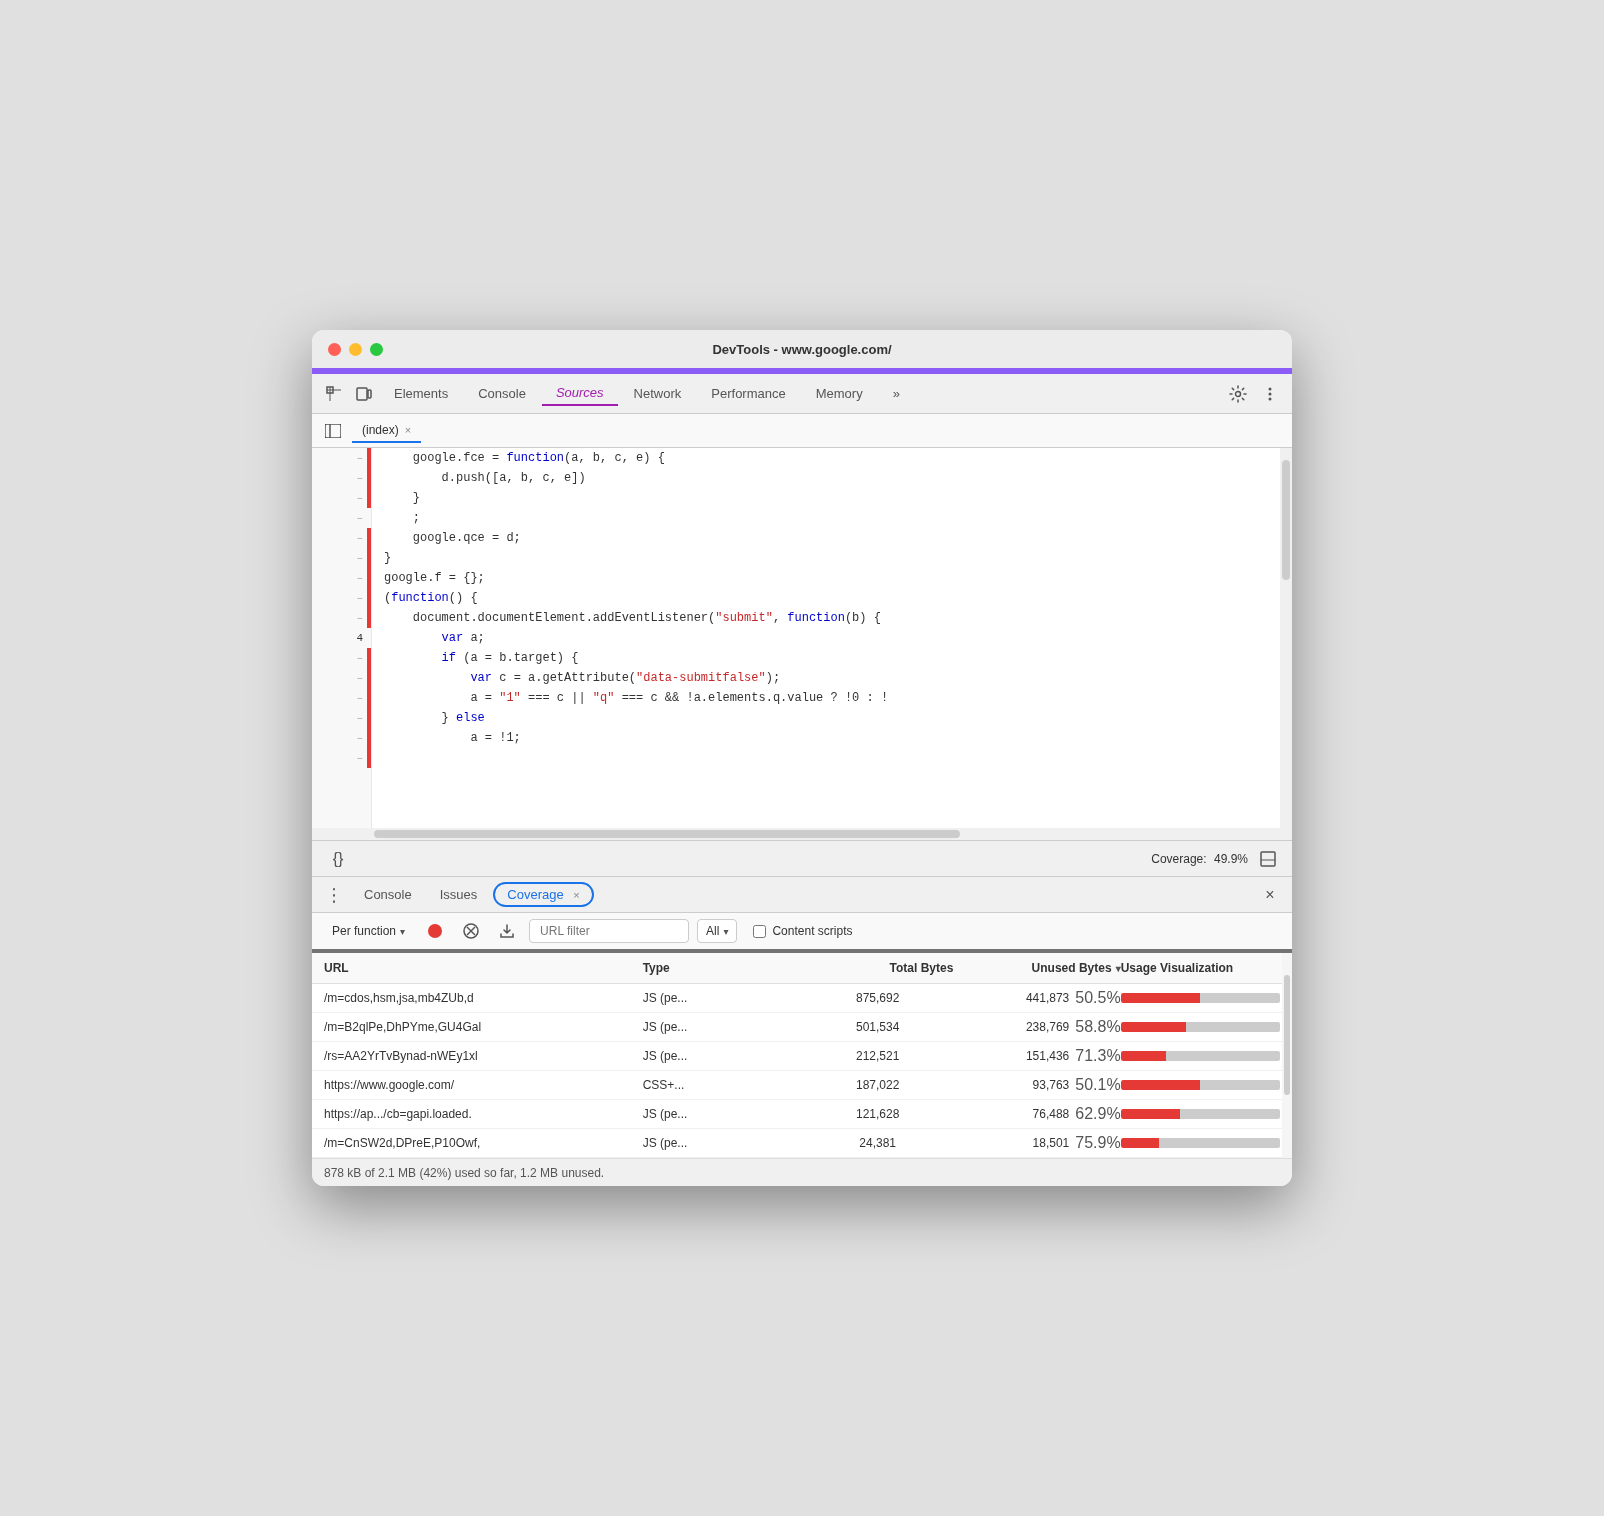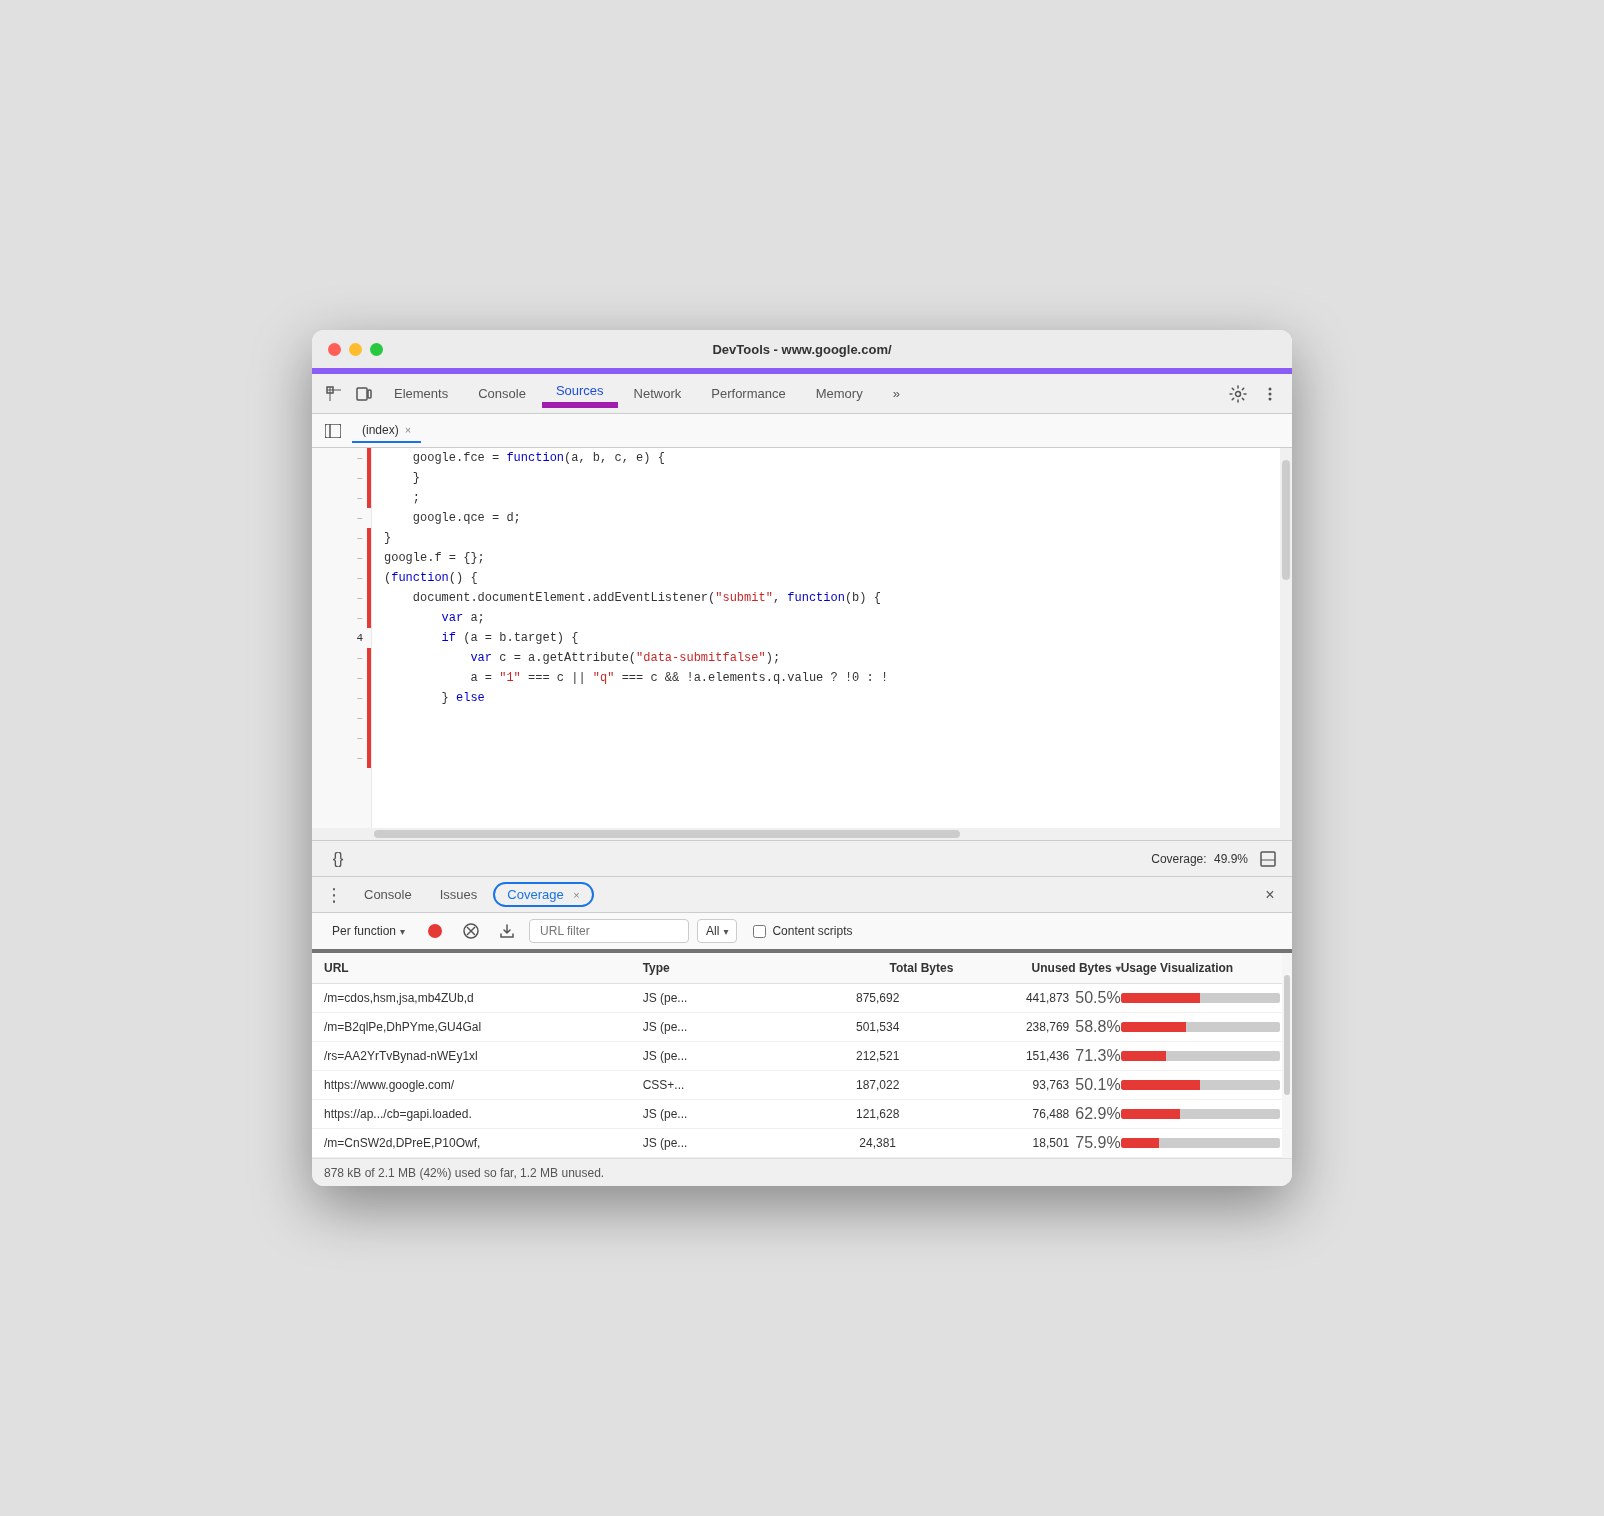--- a/index.html
+++ b/index.html
@@ -73,23 +73,24 @@
     }
     .tab-item {
       padding: 4px 14px;
       font-size: 13px;
       color: #555;
       cursor: pointer;
       border-radius: 4px;
       white-space: nowrap;
     }
     .tab-item.active {
-      color: #1d4ed8;
-      border-bottom: 6px solid #a21caf;
+      color: #a21caf;
+      border-bottom: 2px solid #a21caf;
       border-radius: 0;
+      font-style: italic;
     }
     .tab-spacer { flex: 1; }
     .tab-bar-right {
       display: flex;
       align-items: center;
       gap: 4px;
     }
     .tab-bar-right .icon-btn {
       width: 28px;
       height: 28px;
@@ -606,32 +607,34 @@
         <span class="gutter-num">–</span>
         <div class="red-bar"></div>
       </div>
       <div class="gutter-line">
         <span class="gutter-num">–</span>
         <div class="red-bar"></div>
       </div>
     </div>
     <div class="code-lines">
       <div class="code-line">    google.fce = <span class="kw">function</span>(a, b, c, e) {</div>
+      <div class="code-line">        d.push([a, b, c, e])</div>
       <div class="code-line">    }</div>
       <div class="code-line">    ;</div>
       <div class="code-line">    google.qce = d;</div>
       <div class="code-line">}</div>
       <div class="code-line">google.f = {};</div>
       <div class="code-line">(<span class="kw">function</span>() {</div>
       <div class="code-line">    document.documentElement.addEventListener(<span class="str">"submit"</span>, <span class="kw">function</span>(b) {</div>
       <div class="code-line">        <span class="kw">var</span> a;</div>
       <div class="code-line">        <span class="kw">if</span> (a = b.target) {</div>
       <div class="code-line">            <span class="kw">var</span> c = a.getAttribute(<span class="str">"data-submitfalse"</span>);</div>
       <div class="code-line">            a = <span class="str">"1"</span> === c || <span class="str">"q"</span> === c &amp;&amp; !a.elements.q.value ? !0 : !</div>
       <div class="code-line">        } <span class="kw">else</span></div>
+      <div class="code-line">            a = !1;</div>
     </div>
     <div class="scrollbar-track">
       <div class="scrollbar-thumb"></div>
     </div>
   </div>
 
   <div class="h-scrollbar">
     <div class="h-scrollbar-thumb"></div>
   </div>
 

